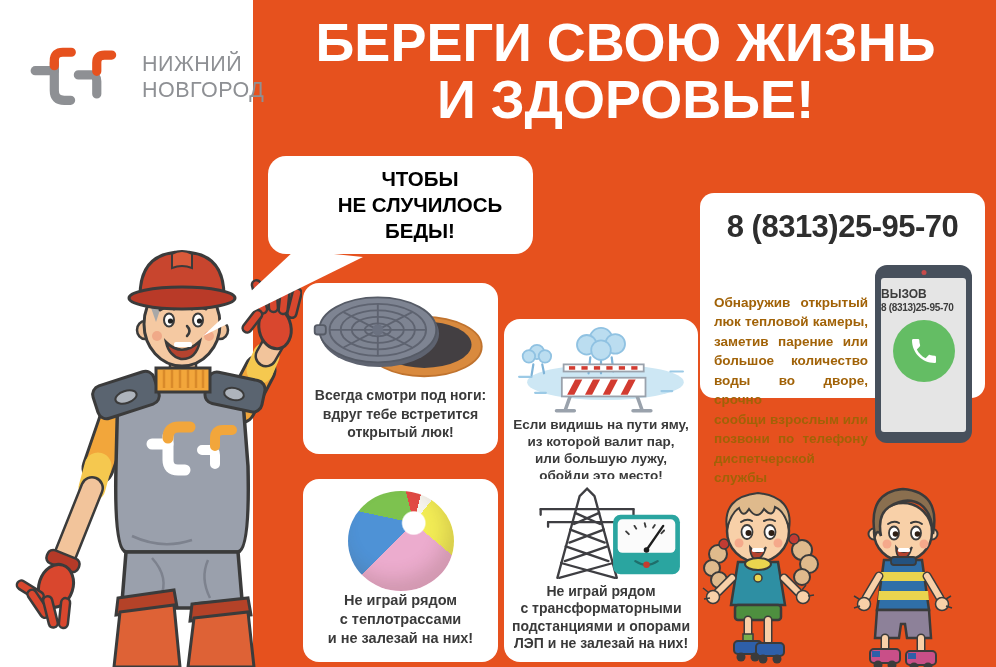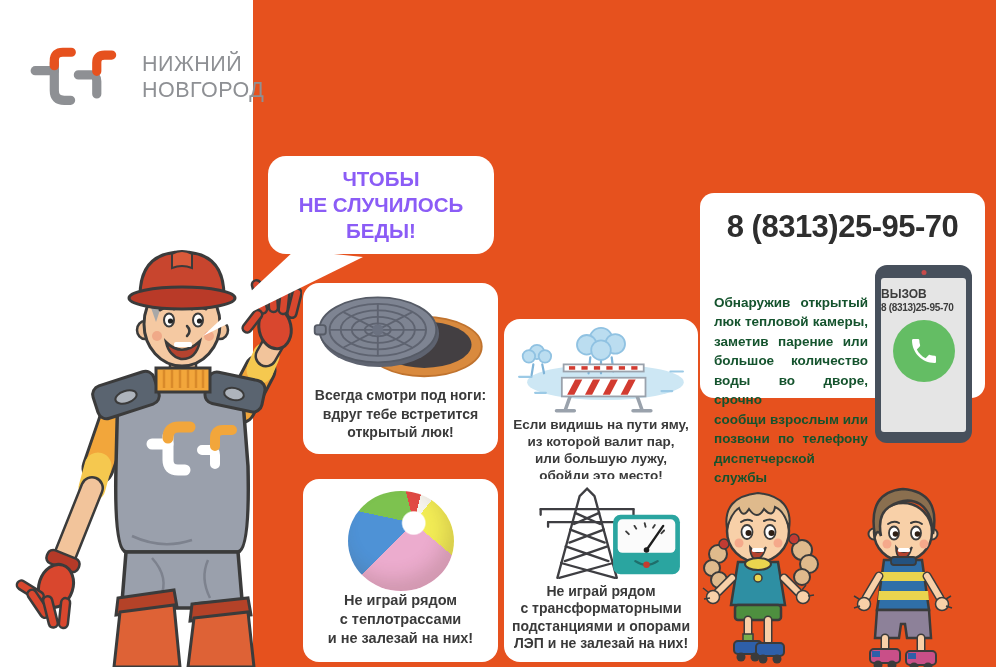--- a/index.html
+++ b/index.html
@@ -10,22 +10,22 @@
   .left-panel{left:0;top:0;width:253px;height:667px;background:#ffffff;}
   
   .brand{left:26px;top:38px;display:flex;align-items:center;gap:24px;}
   .brand-logo{width:92px;height:78px;flex:0 0 auto;}
   .brand-text{font-size:21.5px;color:#8E9094;line-height:1.22;letter-spacing:.5px;}
   
   .title{left:255px;top:14px;width:741px;margin:0;text-align:center;color:#ffffff;
          font-weight:bold;font-size:54px;line-height:1.06;}
   
   .bubble{left:268px;top:156px;width:226px;height:98px;background:#ffffff;border-radius:18px;
-          color:#8b5cf6;font-weight:bold;font-size:20.5px;line-height:1.27;text-align:center;
-          display:flex;align-items:center;justify-content:center;z-index:5;}
+          color:#000000;font-weight:bold;font-size:20.5px;line-height:1.27;text-align:center;
+          display:flex;align-items:center;justify-content:center;z-index:5;padding-left:39px;}
   .bubble-tail{left:195px;top:246px;width:176px;height:96px;z-index:4;}
   
   .card{position:absolute;background:#ffffff;border-radius:16px;display:flex;
         flex-direction:column;align-items:center;z-index:2;}
   .card1{left:303px;top:283px;width:195px;height:171px;}
   .card2{left:504px;top:283px;width:194px;height:191px;margin-top:36px;}
   .card3{left:303px;top:479px;width:195px;height:183px;}
   .card4{left:504px;top:479px;width:194px;height:183px;}
   .tip-text{font-weight:bold;color:#3a3a3a;text-align:center;margin:auto 6px 0;}
   .card1 .tip-text{font-size:14px;line-height:1.3;margin-bottom:13px;}
@@ -40,21 +40,21 @@
     background:
       radial-gradient(circle at 62% 32%, #ffffff 0 11px, rgba(255,255,255,0) 12.5px),
       conic-gradient(from 0deg at 62% 32%,
         #E14A44 0 14deg, #F6F4EE 14deg 38deg, #F2EC55 38deg 130deg,
         #ECACCE 130deg 225deg, #4E92D6 225deg 282deg, #7DC24F 282deg 346deg, #E14A44 346deg 360deg);
     box-shadow:inset -8px -12px 18px rgba(90,60,40,.18);}
   
   .info-card{left:700px;top:193px;width:285px;height:205px;background:#ffffff;border-radius:14px;z-index:2;}
   .hotline{margin:16px 0 0;text-align:center;font-size:31px;font-weight:bold;color:#2e2e2e;letter-spacing:-.5px;}
   .info-text{position:absolute;left:14px;top:86px;width:154px;font-size:13.5px;font-weight:bold;
-             color:#14532d;line-height:19.5px;text-align:justify;text-align-last:justify;}
+             color:#a16207;line-height:19.5px;text-align:justify;text-align-last:justify;}
   .phone{position:absolute;right:13px;top:72px;width:97px;height:178px;background:#47505C;border-radius:12px;}
   .phone-dot{position:absolute;top:5px;left:50%;transform:translateX(-50%);width:5px;height:5px;
              border-radius:50%;background:#C84B4B;}
   .phone-screen{position:absolute;left:6px;right:6px;top:13px;bottom:11px;background:#e5e5e5;
                 border-radius:3px;text-align:left;}
   .call-label{margin-top:9px;font-size:12px;font-weight:bold;color:#3c3c3c;}
   .call-number{font-size:10px;font-weight:bold;color:#3c3c3c;margin-top:1px;letter-spacing:-.3px;}
   .call-button{width:62px;height:62px;border-radius:50%;background:#64BD64;margin:7px auto 0;
                display:flex;align-items:center;justify-content:center;}
   
@@ -74,20 +74,21 @@
         <path d="M13,41 H40" stroke="#8E9094" stroke-width="13"></path>
         <path d="M40,30 V69 Q40,83 54,83 H63" stroke="#8E9094" stroke-width="13"></path>
         <path d="M40,34 V27 Q40,15 52,15 H64" stroke="#E6511E" stroke-width="13"></path>
         <path d="M74,47 H92 Q100,47 100,56 V74" stroke="#8E9094" stroke-width="13"></path>
         <path d="M100,42 V30 Q100,19 111,19 H121" stroke="#E6511E" stroke-width="13"></path>
       </g>
     </svg>
     <div class="brand-text">НИЖНИЙ<br>НОВГОРОД</div>
   </div>
 
+  <h1 class="abs title">БЕРЕГИ СВОЮ ЖИЗНЬ<br>И ЗДОРОВЬЕ!</h1>
 
   <div class="abs bubble">
     <div>ЧТОБЫ<br>НЕ СЛУЧИЛОСЬ<br>БЕДЫ!</div>
   </div>
   <svg class="abs bubble-tail" viewBox="0 0 176 96">
     <polygon points="100,4 168,11 8,90" fill="#ffffff"></polygon>
   </svg>
 
   <svg class="abs worker" width="300" height="431" viewBox="0 0 300 431">
 

